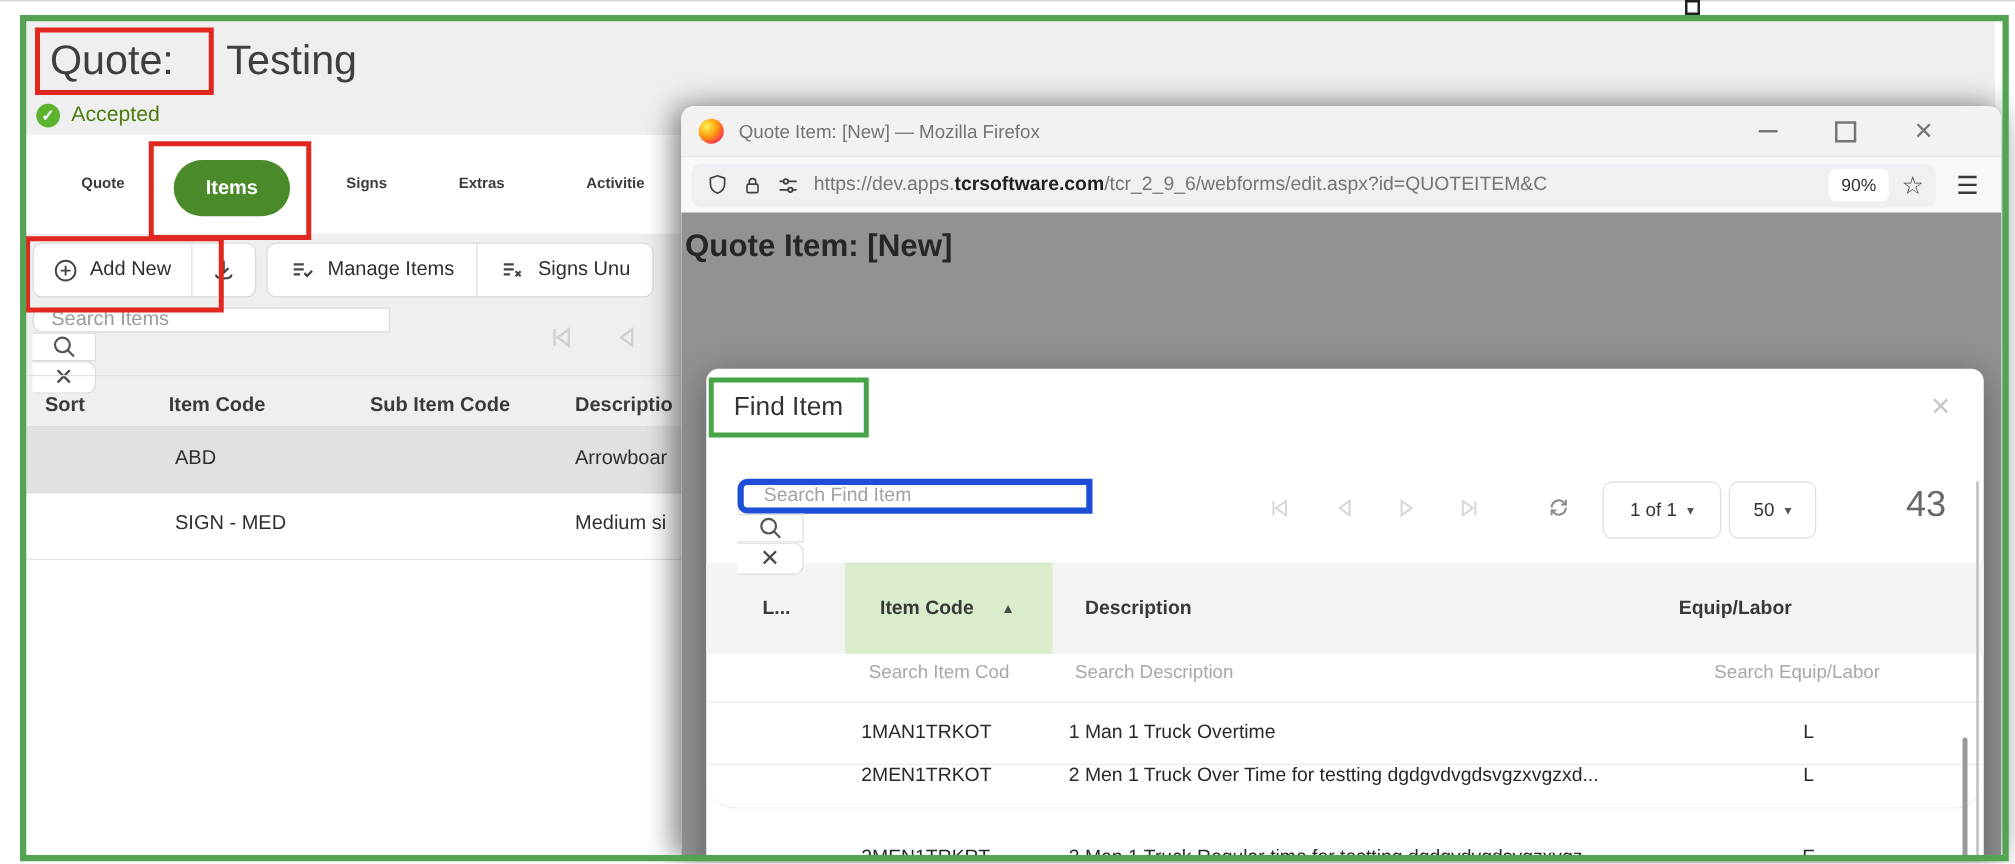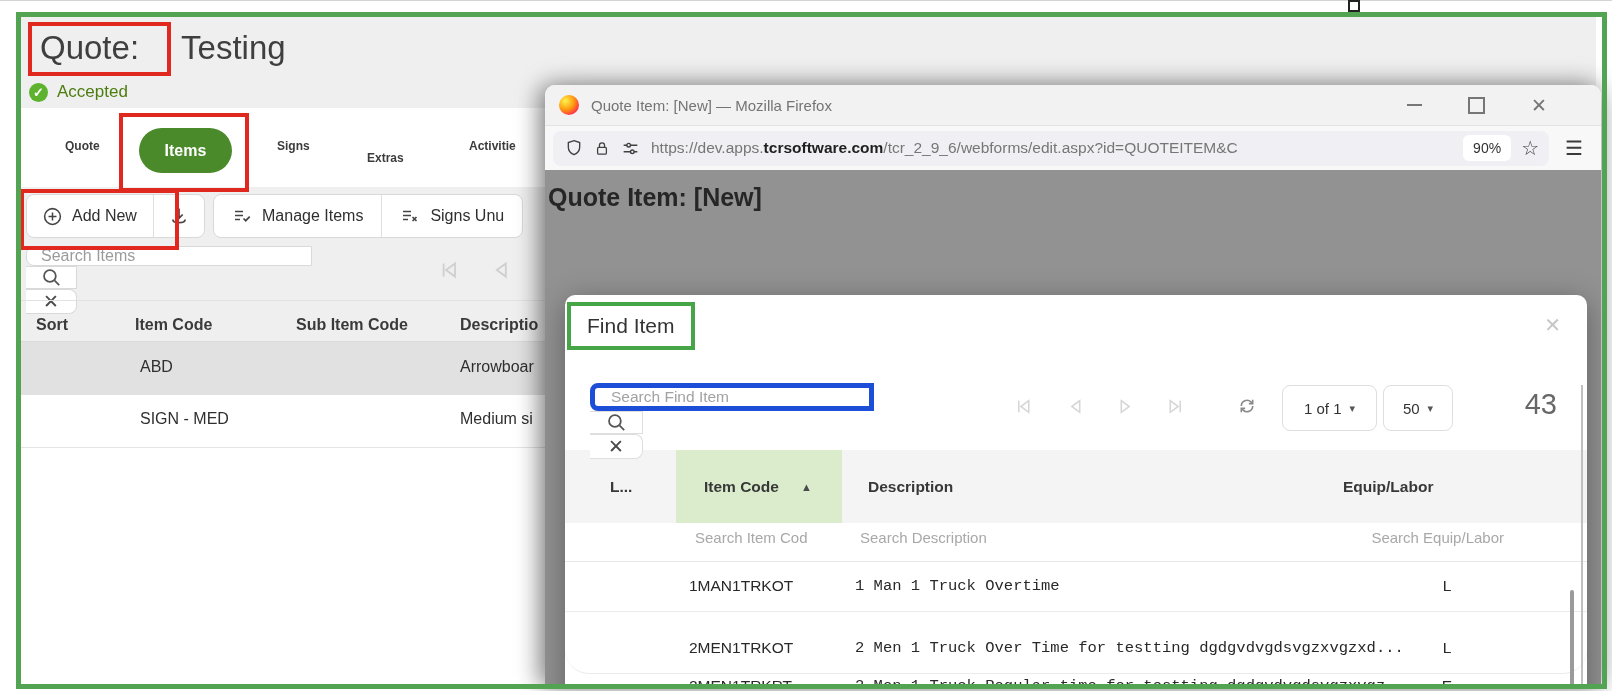--- a/index.html
+++ b/index.html
@@ -94,21 +94,21 @@
       white-space:nowrap;}
   .sortarr{position:absolute;left:236px;top:31px;font-size:11px;color:#4a4a4a;}
   .dfilter{position:absolute;left:0;top:228px;width:1022px;height:38px;border-bottom:1px solid #e8e8e8;}
   .flt{position:absolute;top:5px;border:none;background:transparent;font-size:15px;color:#555;
        font-family:inherit;outline:none;}
   .flt::placeholder{color:#a8a8a8;}
   .drow{position:absolute;left:0;width:1022px;height:50px;border-bottom:1px solid #ebebeb;
         cursor:pointer;}
   .dc{position:absolute;top:0;line-height:50px;font-size:15.5px;color:#282828;white-space:nowrap;}
   .dc-code{left:124px;}
-  .dc-desc{left:290px;font-family:Liberation Mono, monospace;}
+  .dc-desc{left:290px;}
   .dc-el{left:832px;width:100px;text-align:center;}
   .thumb{position:absolute;left:1005px;top:295px;width:4px;height:122px;background:#9a9a9a;
          border-radius:2px;cursor:pointer;}
   .track{position:absolute;left:1016px;top:90px;width:2px;height:356px;background:#c0c0c0;}
   svg{display:block;}
 </style>
 </head>
 <body>
 
 <div id="stage">
@@ -121,21 +121,21 @@
 
   <div class="abs status">
     <span class="chk">✓</span>
     <span class="status-label">Accepted</span>
   </div>
 
   <div class="abs tabbar">
     <span class="tab" style="left:44px;">Quote</span>
     <span class="tab-pill">Items</span>
     <span class="tab" style="left:256px;">Signs</span>
-    <span class="tab" style="left:346px;margin-top:12px;">Extras</span>
+    <span class="tab" style="left:346px;">Extras</span>
     <span class="tab" style="left:448px;">Activitie</span>
   </div>
   <div class="abs ann-red" style="left:119px;top:113px;width:122px;height:71px;"></div>
 
   <div class="abs btngrp" style="left:26px;top:194px;">
     <div class="btnseg">
       <svg width="19" height="19" viewBox="0 0 20 20" fill="none" stroke="#444" stroke-width="1.6">
           <circle cx="10" cy="10" r="8.3"></circle>
           <path d="M10 5.8v8.4M5.8 10h8.4"></path>
         </svg>
@@ -320,21 +320,21 @@
           <input class="flt" style="left: 128px; width: 150px;" type="text" placeholder="Search Item Cod">
           <input class="flt" style="left: 293px; width: 260px;" type="text" placeholder="Search Description">
           <input class="flt" style="left: 771px; width: 166px; text-align: right;" type="text" placeholder="Search Equip/Labor">
         </div>
 
         <div class="drow" style="top:266px;">
           <span class="dc dc-code">1MAN1TRKOT</span>
           <span class="dc dc-desc">1 Man 1 Truck Overtime</span>
           <span class="dc dc-el">L</span>
         </div>
-        <div class="drow" style="top:328px;border-radius:24px;">
+        <div class="drow" style="top:301px;border-radius:24px;">
           <span class="dc dc-code">2MEN1TRKOT</span>
           <span class="dc dc-desc">2 Men 1 Truck Over Time for testting dgdgvdvgdsvgzxvgzxd...</span>
           <span class="dc dc-el">L</span>
         </div>
         <div class="drow" style="top:366px;">
           <span class="dc dc-code">2MEN1TRKRT</span>
           <span class="dc dc-desc">2 Men 1 Truck Regular time for testting dgdgvdvgdsvgzxvgz...</span>
           <span class="dc dc-el">E</span>
         </div>
 

